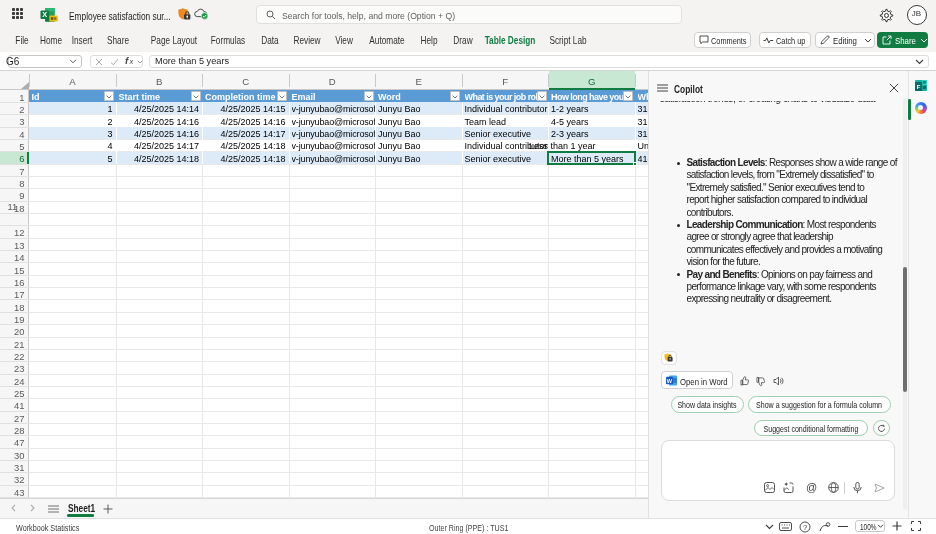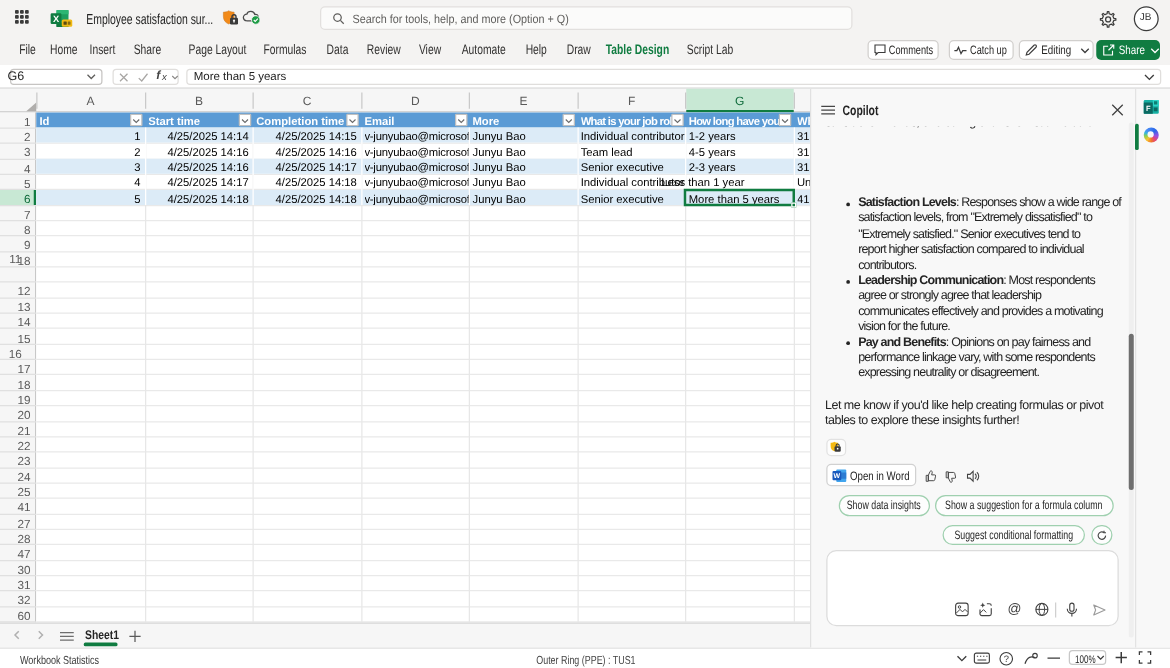--- a/index.html
+++ b/index.html
@@ -164,21 +164,21 @@
 <div class="tx" style="left:0;top:201px;width:24.5px;text-align:center;font-size:9.4px;color:#5a5a5a">11</div>
 <div class="ab" style="left:0;top:225.35px;width:29px;height:1px;background:#e0e0e0"></div>
 <div class="tx" style="left:0;top:227.45px;width:24.5px;text-align:right;font-size:9.4px;color:#5a5a5a">12</div>
 <div class="ab" style="left:0;top:237.7px;width:29px;height:1px;background:#e0e0e0"></div>
 <div class="tx" style="left:0;top:239.79999999999998px;width:24.5px;text-align:right;font-size:9.4px;color:#5a5a5a">13</div>
 <div class="ab" style="left:0;top:250.04999999999998px;width:29px;height:1px;background:#e0e0e0"></div>
 <div class="tx" style="left:0;top:252.14999999999998px;width:24.5px;text-align:right;font-size:9.4px;color:#5a5a5a">14</div>
 <div class="ab" style="left:0;top:262.4px;width:29px;height:1px;background:#e0e0e0"></div>
 <div class="tx" style="left:0;top:264.5px;width:24.5px;text-align:right;font-size:9.4px;color:#5a5a5a">15</div>
 <div class="ab" style="left:0;top:274.75px;width:29px;height:1px;background:#e0e0e0"></div>
-<div class="tx" style="left:0;top:276.85px;width:24.5px;text-align:center;font-size:9.4px;color:#5a5a5a">16</div>
+<div class="tx" style="left:0;top:276.85px;width:24.5px;text-align:right;font-size:9.4px;color:#5a5a5a">16</div>
 <div class="ab" style="left:0;top:287.1px;width:29px;height:1px;background:#e0e0e0"></div>
 <div class="tx" style="left:0;top:289.20000000000005px;width:24.5px;text-align:right;font-size:9.4px;color:#5a5a5a">17</div>
 <div class="ab" style="left:0;top:299.45000000000005px;width:29px;height:1px;background:#e0e0e0"></div>
 <div class="tx" style="left:0;top:301.55px;width:24.5px;text-align:right;font-size:9.4px;color:#5a5a5a">18</div>
 <div class="ab" style="left:0;top:311.8px;width:29px;height:1px;background:#e0e0e0"></div>
 <div class="tx" style="left:0;top:313.9px;width:24.5px;text-align:right;font-size:9.4px;color:#5a5a5a">19</div>
 <div class="ab" style="left:0;top:324.15px;width:29px;height:1px;background:#e0e0e0"></div>
 <div class="tx" style="left:0;top:326.25px;width:24.5px;text-align:right;font-size:9.4px;color:#5a5a5a">20</div>
 <div class="ab" style="left:0;top:336.5px;width:29px;height:1px;background:#e0e0e0"></div>
 <div class="tx" style="left:0;top:338.6px;width:24.5px;text-align:right;font-size:9.4px;color:#5a5a5a">21</div>
@@ -198,21 +198,21 @@
 <div class="tx" style="left:0;top:425.05px;width:24.5px;text-align:right;font-size:9.4px;color:#5a5a5a">28</div>
 <div class="ab" style="left:0;top:435.3px;width:29px;height:1px;background:#e0e0e0"></div>
 <div class="tx" style="left:0;top:437.40000000000003px;width:24.5px;text-align:right;font-size:9.4px;color:#5a5a5a">47</div>
 <div class="ab" style="left:0;top:447.65000000000003px;width:29px;height:1px;background:#e0e0e0"></div>
 <div class="tx" style="left:0;top:449.75px;width:24.5px;text-align:right;font-size:9.4px;color:#5a5a5a">30</div>
 <div class="ab" style="left:0;top:460.0px;width:29px;height:1px;background:#e0e0e0"></div>
 <div class="tx" style="left:0;top:462.1px;width:24.5px;text-align:right;font-size:9.4px;color:#5a5a5a">31</div>
 <div class="ab" style="left:0;top:472.35px;width:29px;height:1px;background:#e0e0e0"></div>
 <div class="tx" style="left:0;top:474.45px;width:24.5px;text-align:right;font-size:9.4px;color:#5a5a5a">32</div>
 <div class="ab" style="left:0;top:484.7px;width:29px;height:1px;background:#e0e0e0"></div>
-<div class="tx" style="left:0;top:486.8px;width:24.5px;text-align:right;font-size:9.4px;color:#5a5a5a">60</div>
+<div class="tx" style="left:0;top:486.8px;width:24.5px;text-align:right;font-size:9.4px;color:#5a5a5a">43</div>
 <div class="ab" style="left:0;top:497.05px;width:29px;height:1px;background:#e0e0e0"></div>
 <div class="ab" style="left:29px;top:90.0px;width:618.5px;height:407.55px;background:#fff"></div>
 <div class="ab" style="left:29px;top:101.85px;width:618.5px;height:1px;background:#e9e9e9"></div>
 <div class="ab" style="left:29px;top:114.2px;width:618.5px;height:1px;background:#e9e9e9"></div>
 <div class="ab" style="left:29px;top:126.55px;width:618.5px;height:1px;background:#e9e9e9"></div>
 <div class="ab" style="left:29px;top:138.9px;width:618.5px;height:1px;background:#e9e9e9"></div>
 <div class="ab" style="left:29px;top:151.25px;width:618.5px;height:1px;background:#e9e9e9"></div>
 <div class="ab" style="left:29px;top:163.6px;width:618.5px;height:1px;background:#e9e9e9"></div>
 <div class="ab" style="left:29px;top:175.95px;width:618.5px;height:1px;background:#e9e9e9"></div>
 <div class="ab" style="left:29px;top:188.3px;width:618.5px;height:1px;background:#e9e9e9"></div>
@@ -262,21 +262,21 @@
 <div class="tx" style="left:205.0px;top:92.0px;width:73.5px;overflow:hidden;font-size:9px;font-weight:bold;letter-spacing:0px;color:#fff">Completion time</div>
 <div class="ab" style="left:277px;top:91.2px;width:10px;height:10px;background:#fff;border:1px solid #c0c0c0;border-radius:1px"></div>
 <svg style="left:279.4px;top:94.6px" width="6" height="4" viewBox="0 0 6 4">
 <path d="M0.6 0.6 L3 3 L5.4 0.6" fill="none" stroke="#6a6a6a" stroke-width="0.9"></path>
 </svg>
 <div class="tx" style="left:291.5px;top:92.0px;width:73.5px;overflow:hidden;font-size:9px;font-weight:bold;letter-spacing:0px;color:#fff">Email</div>
 <div class="ab" style="left:363.5px;top:91.2px;width:10px;height:10px;background:#fff;border:1px solid #c0c0c0;border-radius:1px"></div>
 <svg style="left:365.9px;top:94.6px" width="6" height="4" viewBox="0 0 6 4">
 <path d="M0.6 0.6 L3 3 L5.4 0.6" fill="none" stroke="#6a6a6a" stroke-width="0.9"></path>
 </svg>
-<div class="tx" style="left:378.0px;top:92.0px;width:73.5px;overflow:hidden;font-size:9px;font-weight:bold;letter-spacing:0px;color:#fff">More</div>
+<div class="tx" style="left:378.0px;top:92.0px;width:73.5px;overflow:hidden;font-size:9px;font-weight:bold;letter-spacing:0px;color:#fff">Word</div>
 <div class="ab" style="left:450px;top:91.2px;width:10px;height:10px;background:#fff;border:1px solid #c0c0c0;border-radius:1px"></div>
 <svg style="left:452.4px;top:94.6px" width="6" height="4" viewBox="0 0 6 4">
 <path d="M0.6 0.6 L3 3 L5.4 0.6" fill="none" stroke="#6a6a6a" stroke-width="0.9"></path>
 </svg>
 <div class="tx" style="left:464.5px;top:92.0px;width:73.5px;overflow:hidden;font-size:9px;font-weight:bold;letter-spacing:-0.55px;color:#fff">What is your job role</div>
 <div class="ab" style="left:536.5px;top:91.2px;width:10px;height:10px;background:#fff;border:1px solid #c0c0c0;border-radius:1px"></div>
 <svg style="left:538.9px;top:94.6px" width="6" height="4" viewBox="0 0 6 4">
 <path d="M0.6 0.6 L3 3 L5.4 0.6" fill="none" stroke="#6a6a6a" stroke-width="0.9"></path>
 </svg>
 <div class="tx" style="left:551.0px;top:92.0px;width:73.5px;overflow:hidden;font-size:9px;font-weight:bold;letter-spacing:-0.55px;color:#fff">How long have you bee</div>
@@ -390,21 +390,20 @@
 <svg style="left:889px;top:83px" width="10" height="10" viewBox="0 0 10 10">
 <path d="M0.8 0.8 L9.2 9.2 M9.2 0.8 L0.8 9.2" stroke="#424242" stroke-width="1" fill="none"></path>
 </svg>
 <div class="ab" style="left:660px;top:101px;width:232px;height:4.5px;overflow:hidden">
       <div class="tx" style="left:0;top:-8.2px;font-size:10px;letter-spacing:-0.4px;color:#242424">satisfaction trends, or creating charts to visualize data</div>
     </div>
 <div class="ab" style="left:686.5px;top:157px;width:210px;font-size:10px;letter-spacing:-0.65px;color:#242424;line-height:12.4px;white-space:nowrap"><b>Satisfaction Levels</b>: Responses show a wide range of<br>satisfaction levels, from "Extremely dissatisfied" to<br>"Extremely satisfied." Senior executives tend to<br>report higher satisfaction compared to individual<br>contributors.<br><b>Leadership Communication</b>: Most respondents<br>agree or strongly agree that leadership<br>communicates effectively and provides a motivating<br>vision for the future.<br><b>Pay and Benefits</b>: Opinions on pay fairness and<br>performance linkage vary, with some respondents<br>expressing neutrality or disagreement.</div>
 <div class="ab" style="left:677px;top:161.6px;width:3.2px;height:3.2px;border-radius:50%;background:#242424"></div>
 <div class="ab" style="left:677px;top:223.6px;width:3.2px;height:3.2px;border-radius:50%;background:#242424"></div>
 <div class="ab" style="left:677px;top:273.29999999999995px;width:3.2px;height:3.2px;border-radius:50%;background:#242424"></div>
-<div class="ab" style="left:660px;top:318.5px;width:238px;font-size:10px;letter-spacing:-0.4px;color:#242424;line-height:12.4px;white-space:nowrap">Let me know if you'd like help creating formulas or pivot<br>tables to explore these insights further!</div>
 <div class="ab" style="left:661px;top:350.5px;width:15.5px;height:14px;background:#fdfdfd;border:1px solid #e2e2e2;border-radius:4px"></div>
 <svg style="left:664px;top:353px" width="10" height="10" viewBox="0 0 10 10">
 <path d="M3.5 0.4 C4.3 1 5.3 1.2 6.5 1.2 L6.5 3.7 C6.5 5.9 5.3 7.3 3.5 8 C1.7 7.3 0.5 5.9 0.5 3.7 L0.5 1.2 C1.7 1.2 2.7 1 3.5 0.4 Z" fill="#f5ba13"></path>
 <rect x="3.6" y="4" width="5" height="4.4" rx="1" fill="#3a3a3a"></rect>
 <path d="M4.9 4.2 L4.9 3.4 A1.2 1.2 0 0 1 7.3 3.4 L7.3 4.2" fill="none" stroke="#3a3a3a" stroke-width="0.9"></path>
 <circle cx="6.1" cy="5.9" r="0.7" fill="#fff"></circle>
 </svg>
 <div class="ab" style="left:661px;top:370.5px;width:71.5px;height:18.5px;background:#fff;border:1px solid #d1d1d1;border-radius:4px"></div>
 <svg style="left:665.5px;top:374.5px" width="11" height="11" viewBox="0 0 11 11">
 <rect x="3" y="0.5" width="8" height="10" rx="0.8" fill="#41a5ee"></rect>

